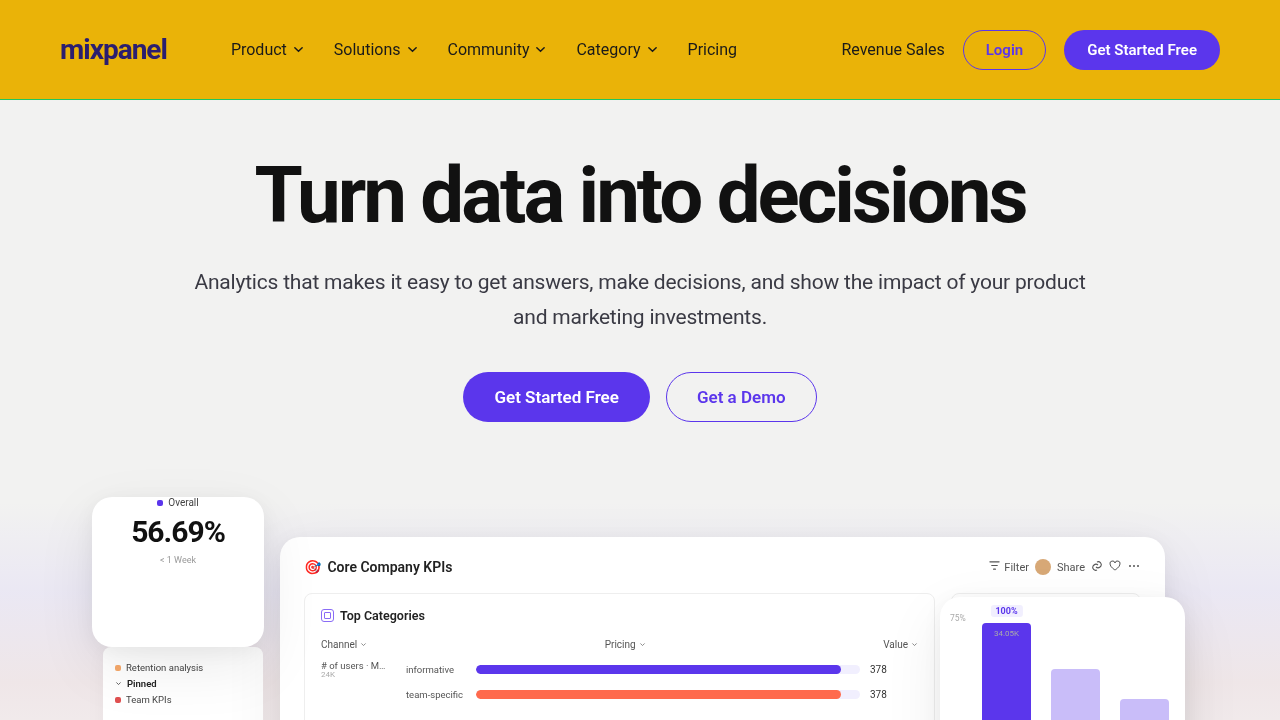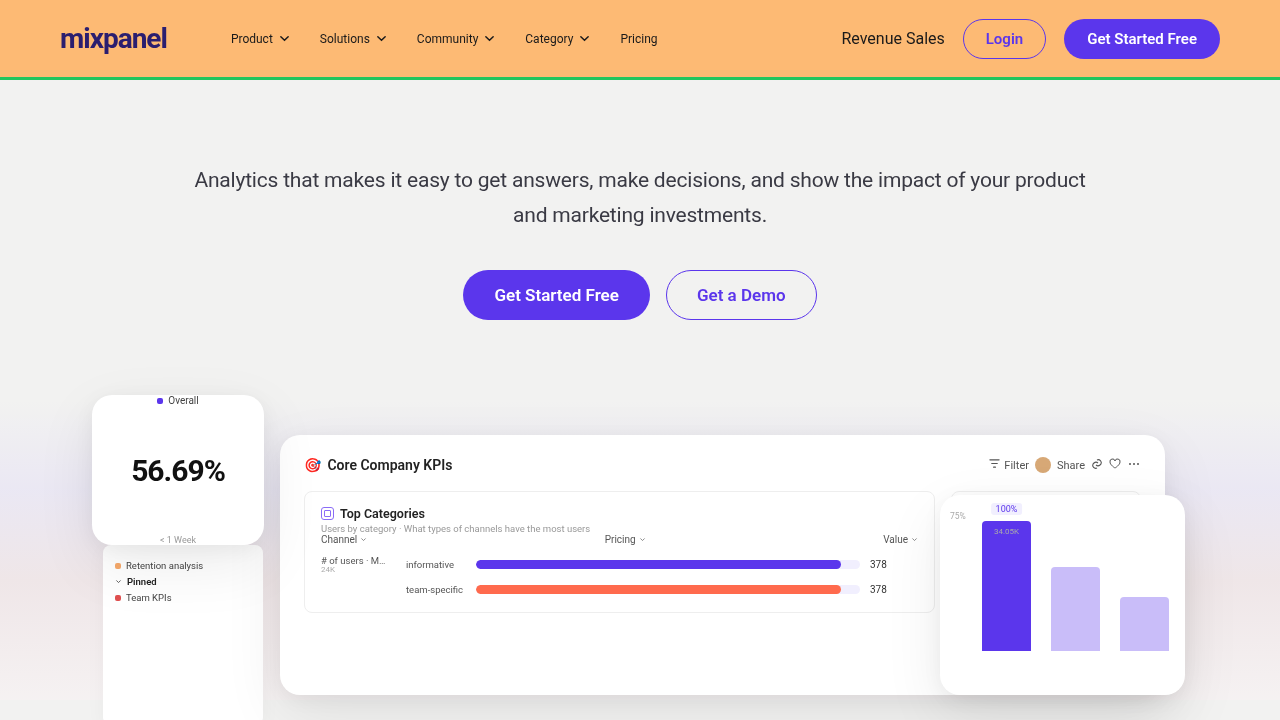--- a/index.html
+++ b/index.html
@@ -7,44 +7,44 @@
   font-family: -apple-system, BlinkMacSystemFont, "Segoe UI", Roboto, Helvetica, Arial, sans-serif;
   background: #f2f2f1;
   width: 1280px;
   height: 720px;
   overflow: hidden;
   color: #1a1a1a;
 }
 
 
 .navbar {
-  height: 80px;
-  background: #fdba74;
-  border-bottom: 3px solid #22c55e;
+  height: 100px;
+  background: #eab308;
+  border-bottom: 1px solid #22c55e;
   display: flex;
   align-items: center;
   padding: 0 60px 0 60px;
 }
 .logo {
   font-size: 28px;
   font-weight: 700;
   color: #2b1e6f;
   letter-spacing: -1px;
   margin-right: 64px;
 }
 .nav-links {
   display: flex;
   align-items: center;
   gap: 30px;
 }
 .nav-item {
   display: flex;
   align-items: center;
   gap: 6px;
-  font-size: 12px;
+  font-size: 16px;
   color: #1a1a1a;
   cursor: pointer;
   font-weight: 400;
 }
 .chev { width: 11px; height: 11px; display:inline-block; }
 .chev svg { display:block; }
 .nav-right {
   margin-left: auto;
   display: flex;
   align-items: center;
@@ -122,21 +122,21 @@
   box-shadow: 0 20px 60px rgba(0,0,0,0.08), 0 4px 20px rgba(0,0,0,0.05);
 }
 .card-overall {
   left: 92px;
   top: -5px;
   width: 172px;
   height: 150px;
   display: flex;
   flex-direction: column;
   align-items: center;
-  justify-content: space-between;
+  justify-content: flex-start;
   gap: 6px;
   z-index: 3;
 }
 .card-overall .lbl {
   font-size: 10px;
   color: #444;
   display:flex;
   align-items:center;
   gap:5px;
 }
@@ -183,40 +183,40 @@
   border: 1px solid #eee;
   border-radius: 8px;
   padding: 14px 16px 10px 16px;
   flex:1;
   min-width:0;
 }
 .panel .pn-head { display:flex;align-items:center;gap:6px; font-size:12.5px; font-weight:600; color:#222;}
 .panel .pn-sub { font-size:9.5px; color:#999; margin-top:2px; white-space:nowrap; overflow:hidden; text-overflow:ellipsis;}
 .pn-icon { width:13px;height:13px;border:1.5px solid #8a6cf6;border-radius:3px;display:inline-flex;align-items:center;justify-content:center;}
 .pn-icon::before{content:"";width:5px;height:5px;border:1px solid #8a6cf6;border-radius:1px;}
-.cols-row { display:flex; justify-content:space-between; font-size:10px; color:#555;}
+.cols-row { display:flex; justify-content:space-between; margin-top:16px; font-size:10px; color:#555;}
 .cols-row .col { display:flex;align-items:center;gap:3px;}
 .mini-chev { width:7px;height:7px;display:inline-block;}
 .mini-chev svg{display:block;}
 .bar-row { display:flex; align-items:center; gap:10px; margin-top:10px; font-size:9.5px; color:#555;}
 .bar-row .bl { width:75px; text-align:left; white-space:nowrap; overflow:hidden; text-overflow:ellipsis;}
 .bar-row .bl .small { display:block; font-size:8px; color:#aaa; line-height:1;}
 .bar-track { flex:1; height:9px; background:#f1effe; border-radius:5px; position:relative; overflow:hidden;}
 .bar-fill { height:100%; border-radius:5px; background:#5b36ec;}
 .bar-fill.red { background:#ff6a4d;}
 .bar-val { width:48px; text-align:left; font-size:10px; color:#333;}
 .panel.narrow { flex:0 0 190px;}
 .card-right {
   left: 940px; top: 95px; width:245px; height:200px; z-index:3;
 }
 .card-right-inner { padding:16px;}
 .funnel { display:flex; align-items:flex-end; gap:20px; height:130px; margin-top:10px; padding-left:26px;}
 .funnel .fbar { width:52px; border-radius:4px 4px 0 0; position:relative;}
 .funnel .fbar .top { position:absolute; top:-24px; left:50%; transform:translateX(-50%); text-align:center;}
-.funnel .fbar .top .p { background:#f1effe; color:#5b36ec; font-size:9px; font-weight:400; padding:1px 5px; border-radius:3px; display:inline-block;}
+.funnel .fbar .top .p { background:#f1effe; color:#5b36ec; font-size:9px; font-weight:700; padding:1px 5px; border-radius:3px; display:inline-block;}
 .funnel .fbar .top .v { font-size:8px; color:#aaa; margin-top:11px;}
 .fbar.a { height:100%; background:#5b36ec;}
 .fbar.b { height:65%; background:#c9bdf9;}
 .fbar.c { height:42%; background:#c9bdf9;}
 .yaxis { position:absolute; left:10px; top:16px; bottom:16px; width:26px; font-size:8.5px; color:#aaa; display:flex; flex-direction:column; justify-content:space-between;}
 </style>
 </head>
 <body>
 
 <nav class="navbar">
@@ -259,20 +259,21 @@
     </div>
   </div>
   <div class="nav-right">
     <div class="contact-sales">Revenue Sales</div>
     <div class="btn btn-outline-purple">Login</div>
     <div class="btn btn-fill-purple">Get Started Free</div>
   </div>
 </nav>
 
 <section class="hero">
+  <h1 class="hero-title">Turn data into decisions</h1>
   <p class="hero-sub">Analytics that makes it easy to get answers, make decisions, and show the impact of your product and marketing investments.</p>
   <div class="hero-ctas">
     <div class="btn btn-fill-purple">Get Started Free</div>
     <div class="btn btn-outline-purple">Get a Demo</div>
   </div>
 </section>
 
 <div class="preview-wrap">
 
   <div class="card-big card-overall">
@@ -334,21 +335,20 @@
       </div>
     </div>
 
     <div class="panels">
 
       <div class="panel" style="flex:1.35">
         <div class="pn-head">
           <span class="pn-icon"></span>
           <span>Top Categories</span>
         </div>
-        <div class="pn-sub">Users by category · What types of channels have the most users</div>
         <div class="cols-row">
           <div class="col">
               <span>Channel</span>
               <span class="mini-chev">
                 <svg viewBox="0 0 10 10">
                   <path d="M2 3.5l3 3 3-3" stroke="#777" stroke-width="1.2" fill="none"></path>
                 </svg>
               </span>
             </div>
           <div class="col">

